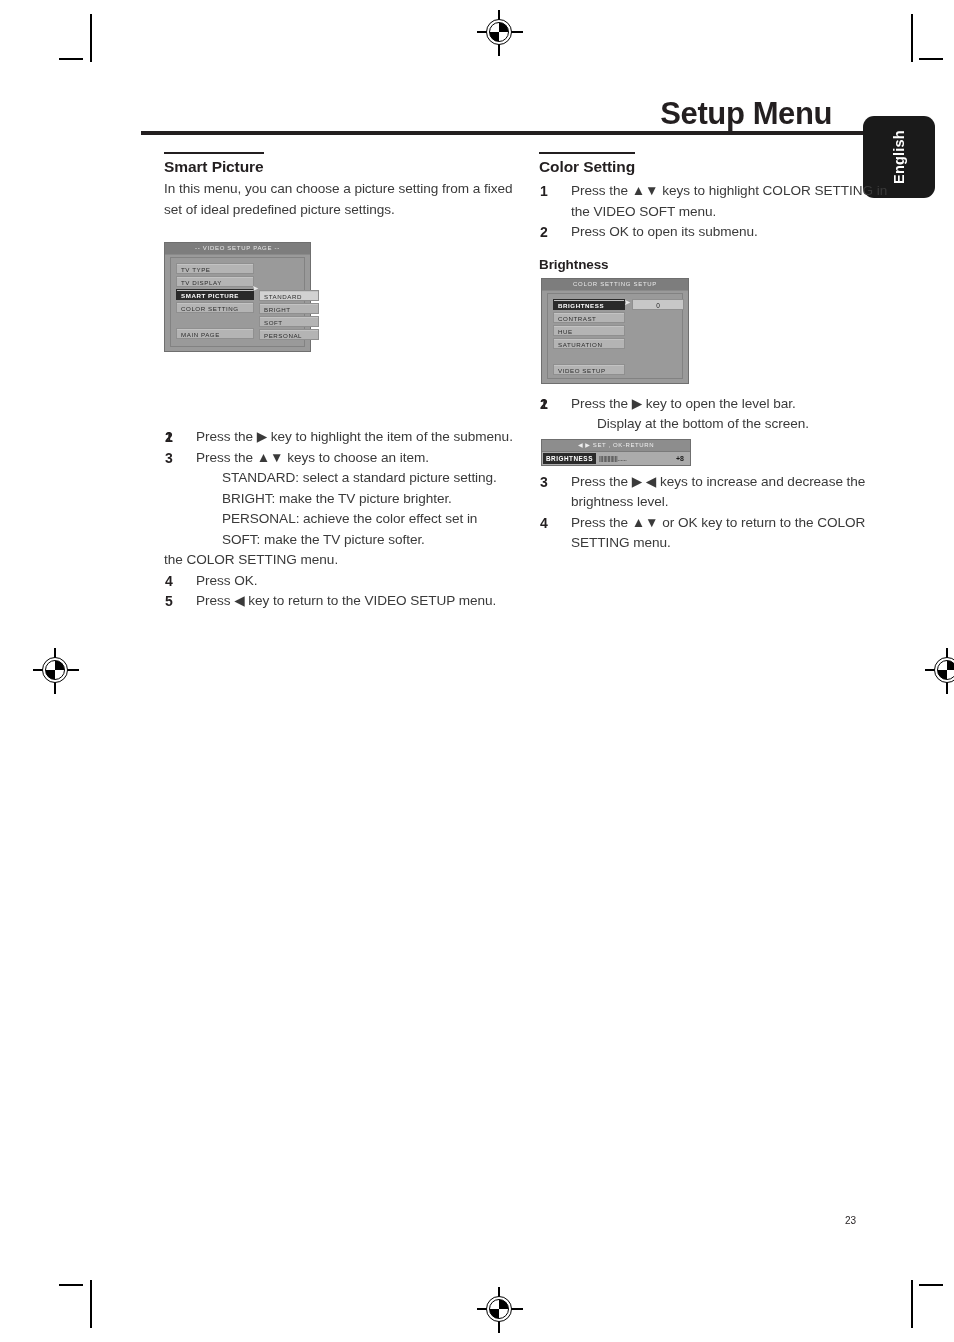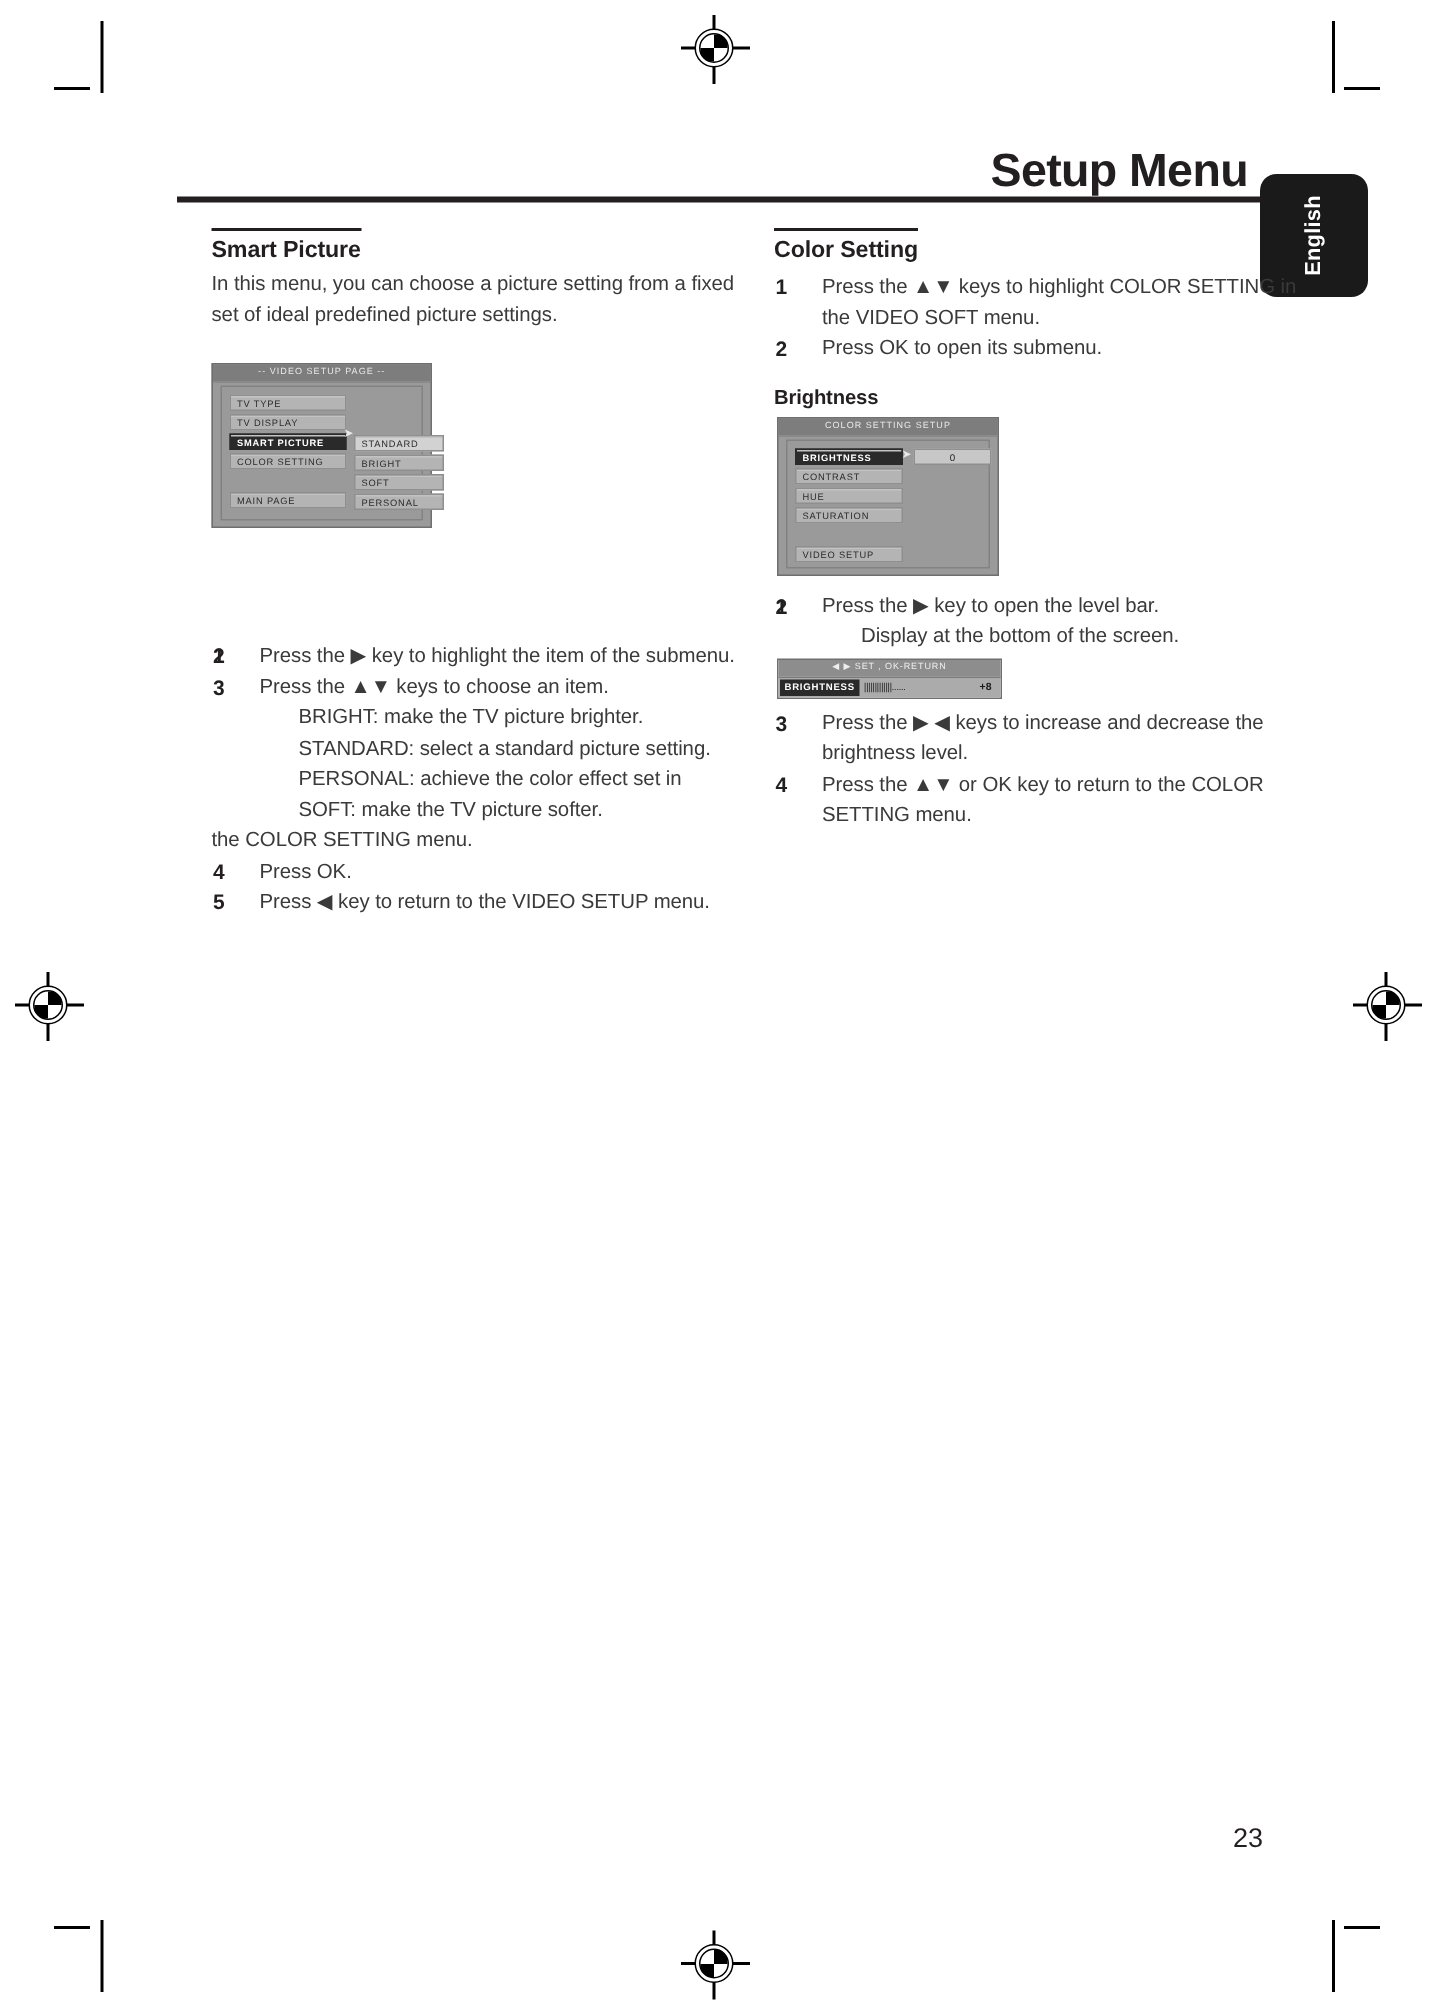--- a/index.html
+++ b/index.html
@@ -1,21 +1,21 @@
 <!DOCTYPE html>
 <html><head>
 <meta charset="utf-8">
 <style>
   html,body{margin:0;padding:0;}
   body{
     width:954px;height:1342px;background:#ffffff;
     font-family:"Liberation Sans", sans-serif;
     color:#231f20;position:relative;overflow:hidden;
   }
-  .page{position:absolute;inset:0;}
+  .page{position:absolute;inset:0;margin-left:23px;}
 
   
   .crop-v{position:absolute;width:2px;background:#000;}
   .crop-h{position:absolute;height:2px;background:#000;}
 
   .reg{position:absolute;width:46px;height:46px;}
   .reg .ring{position:absolute;left:9px;top:9px;width:26px;height:26px;
     border:1.5px solid #000;border-radius:50%;box-sizing:border-box;background:#fff;}
   .reg .ring2{position:absolute;left:12px;top:12px;width:20px;height:20px;
     border-radius:50%;box-sizing:border-box;
@@ -132,21 +132,21 @@
   }
   .levelbar .lb-ticks{
     flex:1;font-size:7px;color:#2e2e2e;letter-spacing:-0.4px;padding-left:3px;
     overflow:hidden;white-space:nowrap;
   }
   .levelbar .lb-val{
     color:#1b1b1b;font-size:7px;font-weight:bold;padding-right:6px;
   }
 
   .pagenum{
-    position:absolute;left:822px;top:1215px;font-size:18px;color:#231f20;
+    position:absolute;left:822px;top:1215px;font-size:10px;color:#231f20;
   }
 </style>
 </head>
 <body>
 
 <div class="page">
 
   <div class="crop-v" style="left:67px;top:14px;height:48px;"></div>
   <div class="crop-h" style="left:36px;top:58px;width:24px;"></div>
   <div class="crop-v" style="left:888px;top:14px;height:48px;"></div>
@@ -220,22 +220,22 @@
       <li>
         <span class="num">1</span>
       </li>
       <li>
         <span class="num">2</span>
         <span>Press the ▶ key to highlight the item of the submenu.</span>
       </li>
       <li>
         <span class="num">3</span>
         <span>Press the ▲▼ keys to choose an item.</span>
+        <span class="indent">STANDARD: select a standard picture setting.</span>
         <span class="indent">BRIGHT: make the TV picture brighter.</span>
-        <span class="indent">STANDARD: select a standard picture setting.</span>
         <span class="indent">PERSONAL: achieve the color effect set in</span>
         <span class="indent">SOFT: make the TV picture softer.</span>
         <span class="noindent">the COLOR  SETTING menu.</span>
       </li>
       <li>
         <span class="num">4</span>
         <span>Press OK.</span>
       </li>
       <li>
         <span class="num">5</span>

